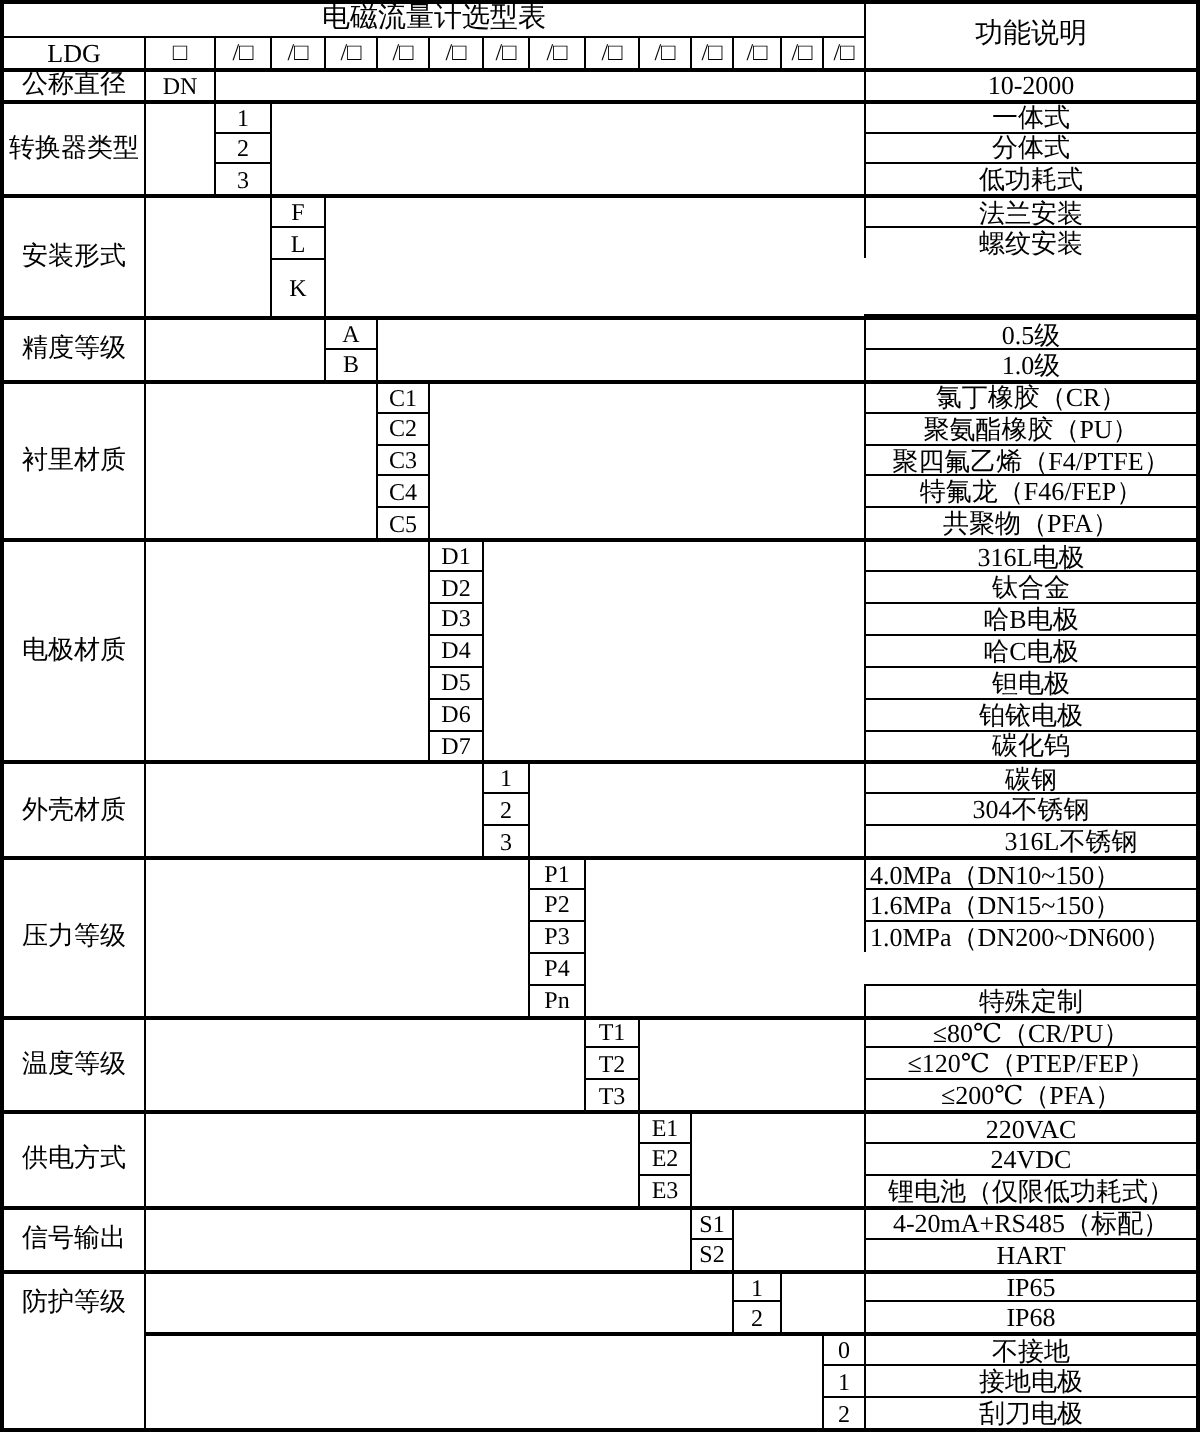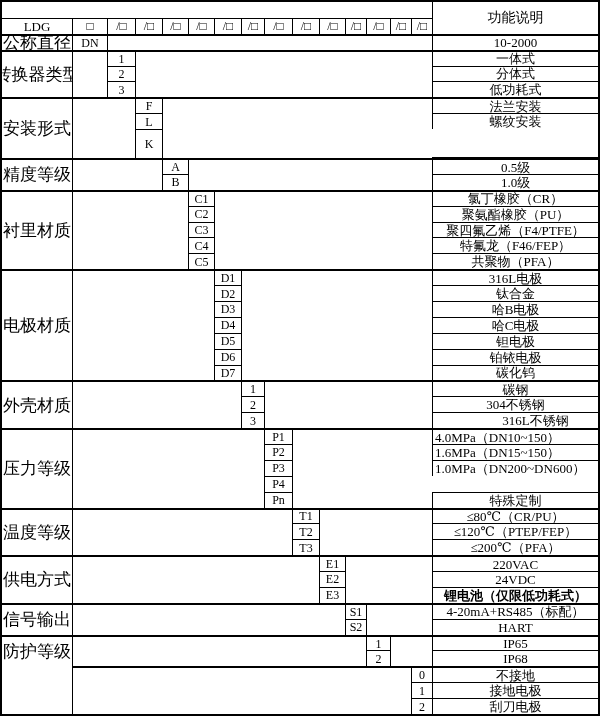--- a/index.html
+++ b/index.html
@@ -25,29 +25,30 @@
     line-height:1;
     white-space:nowrap;
     overflow:hidden;
     min-width:0;min-height:0;
   }
   .no-left{border-left:none;}
   .no-top{border-top:none;}
   .thick{border-top-width:2px;}
   .title{font-size:14px;}
   .fn-header{font-size:14px;}
-  .lbl{font-size:17px;}
+  .lbl{font-size:13px;font-family:Liberation Mono, monospace;}
   .code{font-size:12px;}
   .left{justify-content:flex-start;padding-left:2px;}
   .slot{font-size:12px;}
 </style>
 </head>
 <body>
 
 <div id="grid">
+  <div class="cell no-top no-left title" style="grid-column:1 / span 15; grid-row:1;">电磁流量计选型表</div>
   <div class="cell no-top fn-header" style="grid-column:16; grid-row:1 / span 2;">功能说明</div>
   <div class="cell no-left" style="grid-column:1; grid-row:2;">LDG</div>
   <div class="cell slot" style="grid-column:2; grid-row:2;">□</div>
 
 <div class="cell slot" style="grid-area: 2 / 3 / span 1 / span 1;">/□</div>
     <div class="cell slot" style="grid-area: 2 / 4 / span 1 / span 1;">/□</div>
     <div class="cell slot" style="grid-area: 2 / 5 / span 1 / span 1;">/□</div>
     <div class="cell slot" style="grid-area: 2 / 6 / span 1 / span 1;">/□</div>
     <div class="cell slot" style="grid-area: 2 / 7 / span 1 / span 1;">/□</div>
     <div class="cell slot" style="grid-area: 2 / 8 / span 1 / span 1;">/□</div>
@@ -148,21 +149,21 @@
     <div class="cell code" style="grid-area: 34 / 10 / span 1 / span 1;">T3</div>
     <div class="cell" style="grid-area: 34 / 16 / span 1 / span 1;">≤200℃（PFA）</div>
     <div class="cell thick lbl no-left" style="grid-area: 35 / 1 / span 3 / span 1;">供电方式</div>
     <div class="cell thick" style="grid-area: 35 / 2 / span 3 / span 9;"></div>
     <div class="cell thick" style="grid-area: 35 / 12 / span 3 / span 4;"></div>
     <div class="cell code thick" style="grid-area: 35 / 11 / span 1 / span 1;">E1</div>
     <div class="cell thick" style="grid-area: 35 / 16 / span 1 / span 1;">220VAC</div>
     <div class="cell code" style="grid-area: 36 / 11 / span 1 / span 1;">E2</div>
     <div class="cell" style="grid-area: 36 / 16 / span 1 / span 1;">24VDC</div>
     <div class="cell code" style="grid-area: 37 / 11 / span 1 / span 1;">E3</div>
-    <div class="cell" style="grid-area: 37 / 16 / span 1 / span 1; font-weight: bold;">锂电池（仅限低功耗式）</div>
+    <div class="cell" style="grid-area: 37 / 16 / span 1 / span 1;">锂电池（仅限低功耗式）</div>
     <div class="cell thick lbl no-left" style="grid-area: 38 / 1 / span 2 / span 1;">信号输出</div>
     <div class="cell thick" style="grid-area: 38 / 2 / span 2 / span 10;"></div>
     <div class="cell thick" style="grid-area: 38 / 13 / span 2 / span 3;"></div>
     <div class="cell code thick" style="grid-area: 38 / 12 / span 1 / span 1;">S1</div>
     <div class="cell thick" style="grid-area: 38 / 16 / span 1 / span 1;">4-20mA+RS485（标配）</div>
     <div class="cell code" style="grid-area: 39 / 12 / span 1 / span 1;">S2</div>
     <div class="cell" style="grid-area: 39 / 16 / span 1 / span 1;">HART</div>
     <div class="cell thick lbl no-left" style="grid-area: 40 / 1 / span 2 / span 1;">防护等级</div>
     <div class="cell thick" style="grid-area: 40 / 2 / span 2 / span 11;"></div>
     <div class="cell thick" style="grid-area: 40 / 14 / span 2 / span 2;"></div>

